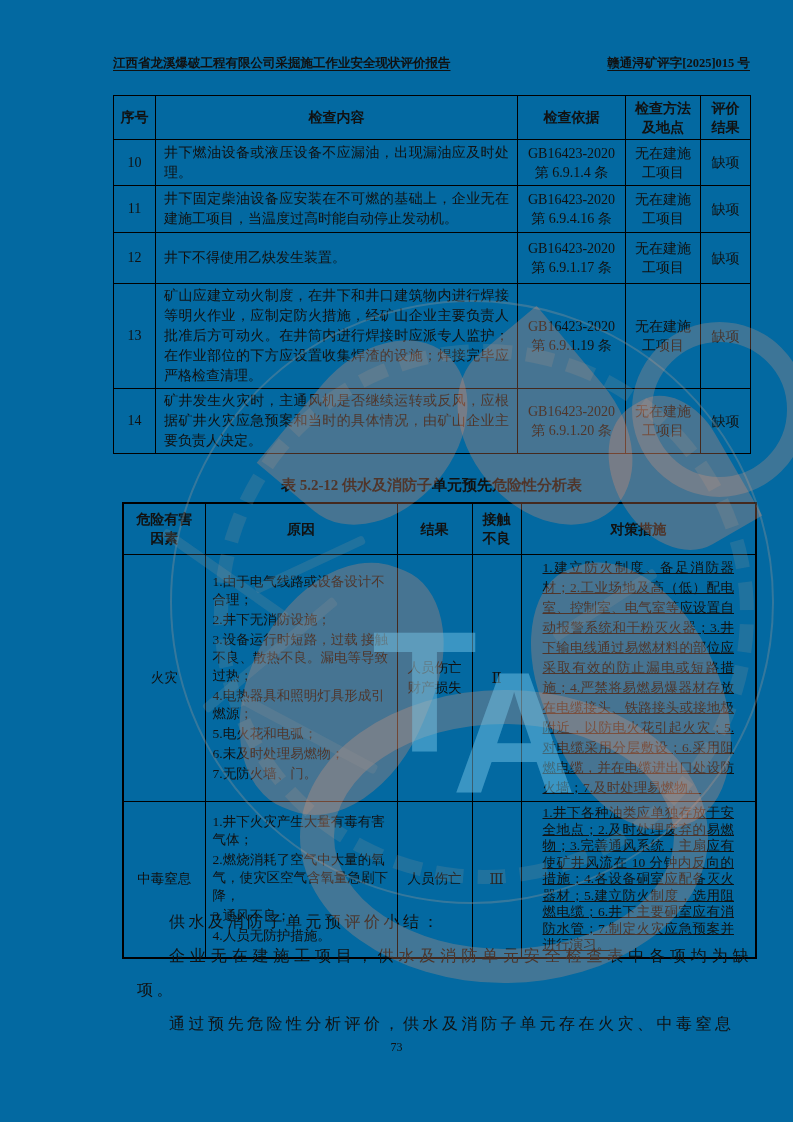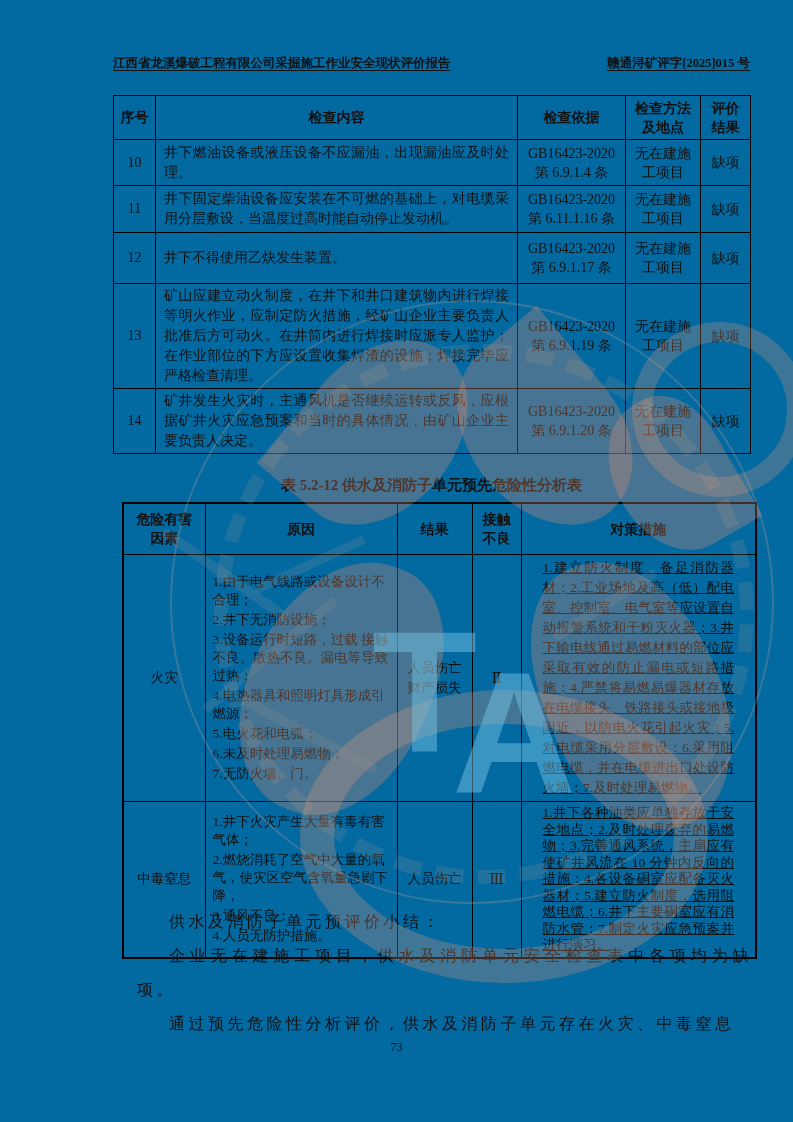--- a/index.html
+++ b/index.html
@@ -104,24 +104,24 @@
       <td class="c-content">井下燃油设备或液压设备不应漏油，出现漏油应及时处理。</td>
       <td class="c-basis">
             <div>GB16423-2020</div>
             <div>第 6.9.1.4 条</div>
           </td>
       <td class="c-method">无在建施工项目</td>
       <td class="c-result">缺项</td>
     </tr>
     <tr style="height:47px">
       <td class="c-no">11</td>
-      <td class="c-content">井下固定柴油设备应安装在不可燃的基础上，对电缆采用分层敷设，当温度过高时能自动停止发动机。</td>
-      <td class="c-basis">
-            <div>GB16423-2020</div>
-            <div>第 6.11.1.16 条</div>
+      <td class="c-content">井下固定柴油设备应安装在不可燃的基础上，企业无在建施工项目，当温度过高时能自动停止发动机。</td>
+      <td class="c-basis">
+            <div>GB16423-2020</div>
+            <div>第 6.9.4.16 条</div>
           </td>
       <td class="c-method">无在建施工项目</td>
       <td class="c-result">缺项</td>
     </tr>
     <tr style="height:51px">
       <td class="c-no">12</td>
       <td class="c-content">井下不得使用乙炔发生装置。</td>
       <td class="c-basis">
             <div>GB16423-2020</div>
             <div>第 6.9.1.17 条</div>

